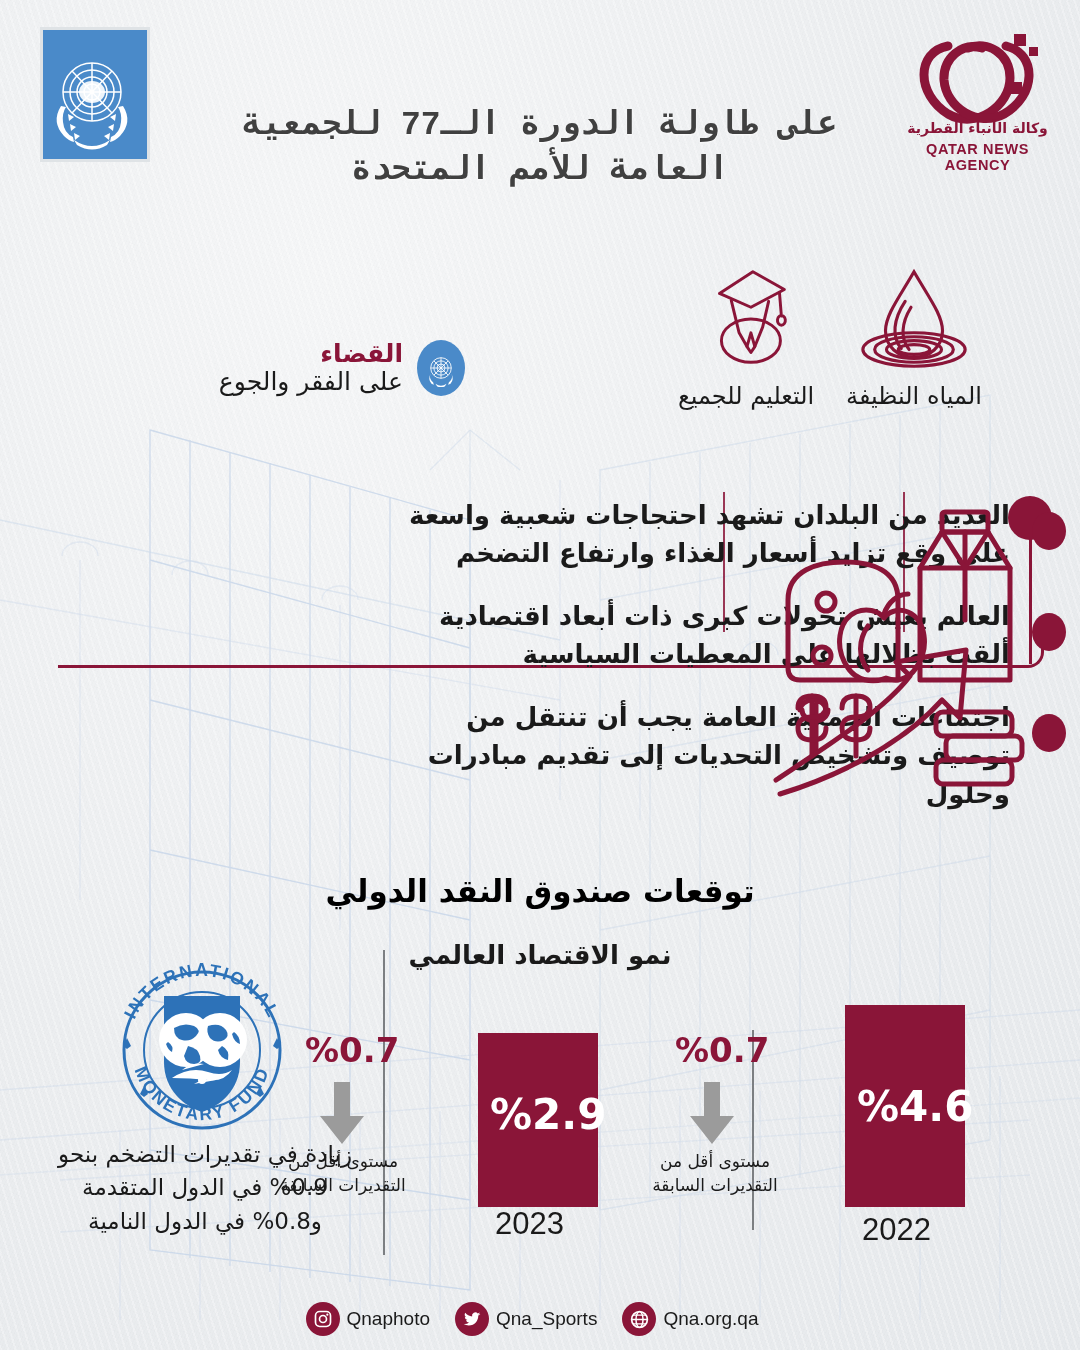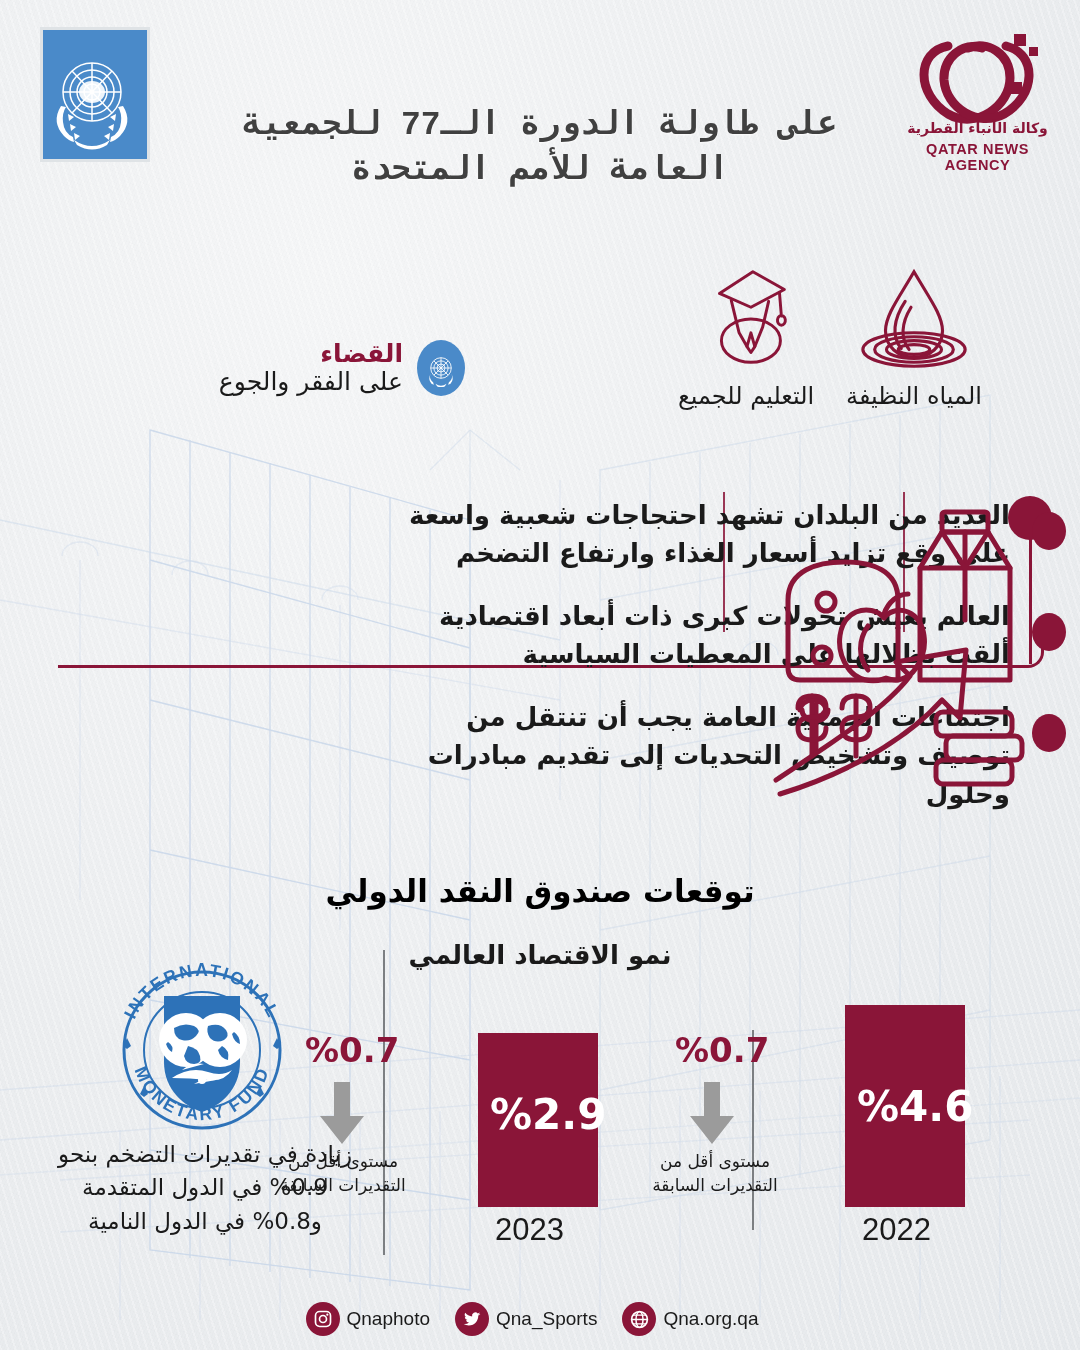--- a/index.html
+++ b/index.html
@@ -463,21 +463,21 @@
   <div class="delta" style="left:675px; top:100px;">%0.7</div>
   <div class="arrow-down" style="left:690px; top:152px;">
     <svg viewBox="0 0 44 62" width="44" height="62">
       <path d="M14 0 H30 V34 H44 L22 62 L0 34 H14 Z" fill="#9b9b9b"></path>
     </svg>
   </div>
   <div class="delta-note" style="left:640px; top:220px;">مستوى أقل من التقديرات السابقة</div>
 
   <div class="bar" style="left:478px; top:103px; width:120px; height:174px;"></div>
   <div class="bar-value" style="left:490px; top:160px;">%2.9</div>
-  <div class="bar-year" style="left:495px; top:282px;">2023</div>
+  <div class="bar-year" style="left:495px; top:276px;">2023</div>
 
   <div class="delta" style="left:305px; top:100px;">%0.7</div>
   <div class="arrow-down" style="left:320px; top:152px;">
     <svg viewBox="0 0 44 62" width="44" height="62">
       <path d="M14 0 H30 V34 H44 L22 62 L0 34 H14 Z" fill="#9b9b9b"></path>
     </svg>
   </div>
   <div class="delta-note" style="left:268px; top:220px;">مستوى أقل من التقديرات السابقة</div>
 </div>
 

